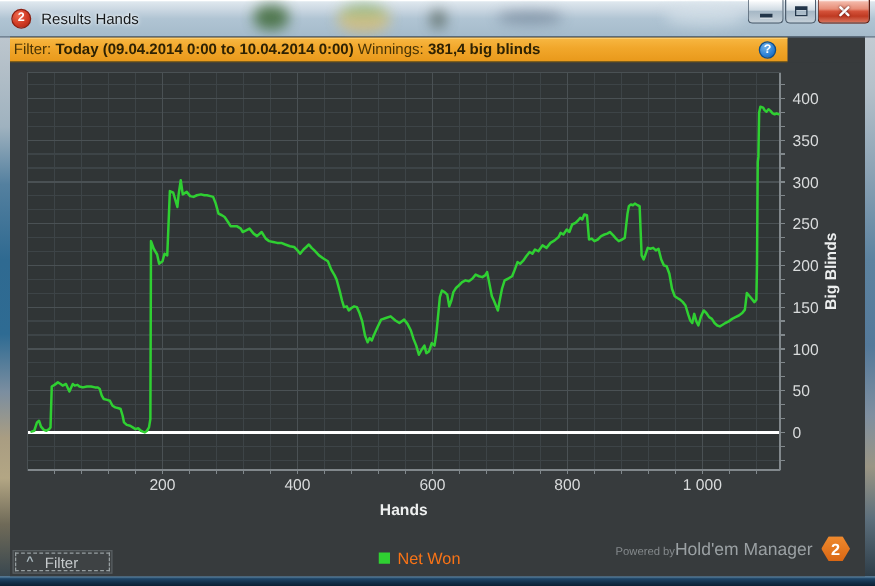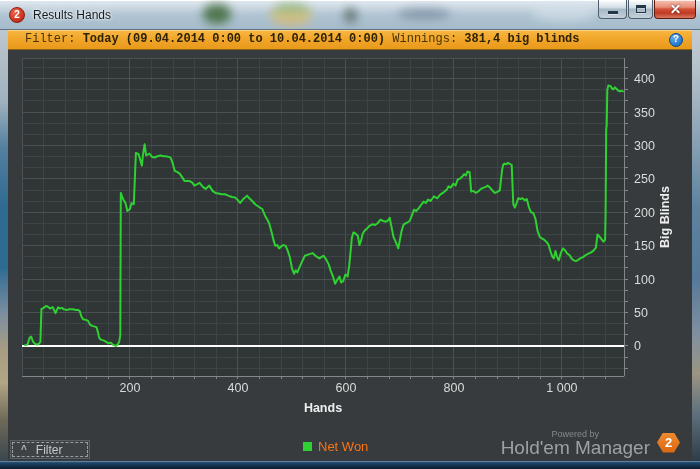--- a/index.html
+++ b/index.html
@@ -38,45 +38,45 @@
   .wbtn-close{width:42px;border-color:#5f1d10;
     background:linear-gradient(180deg,#f6c2b4 0%,#e78d77 40%,#d4523a 50%,#bf3a22 72%,#d8765f 100%);}
   .glyph-min{width:10px;height:3px;background:#23364a;margin-top:7px;box-shadow:0 1px 0 rgba(255,255,255,.5);}
   .glyph-max{width:10px;height:8px;border:1px solid #23364a;border-top-width:3px;box-sizing:border-box;
     box-shadow:0 1px 0 rgba(255,255,255,.4);}
   .glyph-x{position:relative;width:13px;height:13px;}
   .glyph-x::before,.glyph-x::after{content:"";position:absolute;left:1px;top:5.5px;width:11px;height:2px;
     background:#fff;border-radius:1px;box-shadow:0 0 2px rgba(60,0,0,.8);}
   .glyph-x::before{transform:rotate(45deg);} .glyph-x::after{transform:rotate(-45deg);}
   
-  .filterbar{position:absolute;left:8px;top:30px;width:684px;height:20px;box-sizing:border-box;
+  .filterbar{position:absolute;left:8px;top:30px;width:622px;height:20px;box-sizing:border-box;
     background:linear-gradient(180deg,#f8b843 0%,#f1a72b 45%,#e9991b 100%);
     border-bottom:1px solid #8a6410;box-shadow:inset 0 1px 0 rgba(255,230,170,.6);
-    font-size:12px;line-height:19px;color:#4a3505;padding-left:17px;white-space:nowrap;font-family:Liberation Mono, monospace;}
+    font-size:12px;line-height:19px;color:#4a3505;padding-left:3px;white-space:nowrap;}
   .filterbar b{color:#2e2203;}
   .help-icon{position:absolute;right:9px;top:3px;width:14px;height:14px;border-radius:50%;
     background:radial-gradient(circle at 35% 30%,#6fb1e8,#2a7fd4 60%,#145a9e);
     border:1px solid #0f4c88;box-sizing:border-box;color:#fff;font-size:10px;font-weight:bold;
     text-align:center;line-height:12px;}
   
   .content{position:absolute;left:8px;top:50px;width:684px;height:411px;background:#373b3d;}
   #chart-svg{position:absolute;left:0;top:0;}
   svg text{font-family:"Liberation Sans",sans-serif;}
   
   .options-btn{position:absolute;left:2px;top:390px;width:80px;height:19px;box-sizing:border-box;
     background:#3e4244;border:1px solid #595f62;outline:1px dashed #98a0a2;outline-offset:-3px;
     display:flex;align-items:center;gap:9px;padding-left:10px;color:#c6cacc;font-size:12px;}
   .options-caret{font-size:10px;font-weight:bold;color:#aebcc2;line-height:10px;}
   .legend{position:absolute;left:295px;top:389px;display:flex;align-items:center;gap:6px;}
   .legend-swatch{width:9px;height:9px;background:#2fd032;}
   .legend-label{color:#f97316;font-size:13px;}
   .branding{position:absolute;right:12px;top:379px;display:flex;align-items:center;gap:7px;}
-  .brand-text{display:flex;flex-direction:column;align-items:center;}
+  .brand-text{display:flex;flex-direction:row;align-items:flex-end;}
   .powered-by{font-size:9px;color:#84898c;line-height:11px;}
-  .brand-name{font-size:19px;color:#9ba1a4;line-height:16px;}
+  .brand-name{font-size:14px;color:#9ba1a4;line-height:16px;}
   .hexagon{width:23px;height:20px;clip-path:polygon(26% 0,74% 0,100% 50%,74% 100%,26% 100%,0 50%);
     background:linear-gradient(180deg,#ef8a2e,#d96613);color:#fff;font-size:13px;font-weight:bold;
     display:flex;align-items:center;justify-content:center;}
 </style>
 </head>
 <body>
 
 <div class="frame-left"></div>
 <div class="frame-right"></div>
 <div class="frame-bottom"></div>

